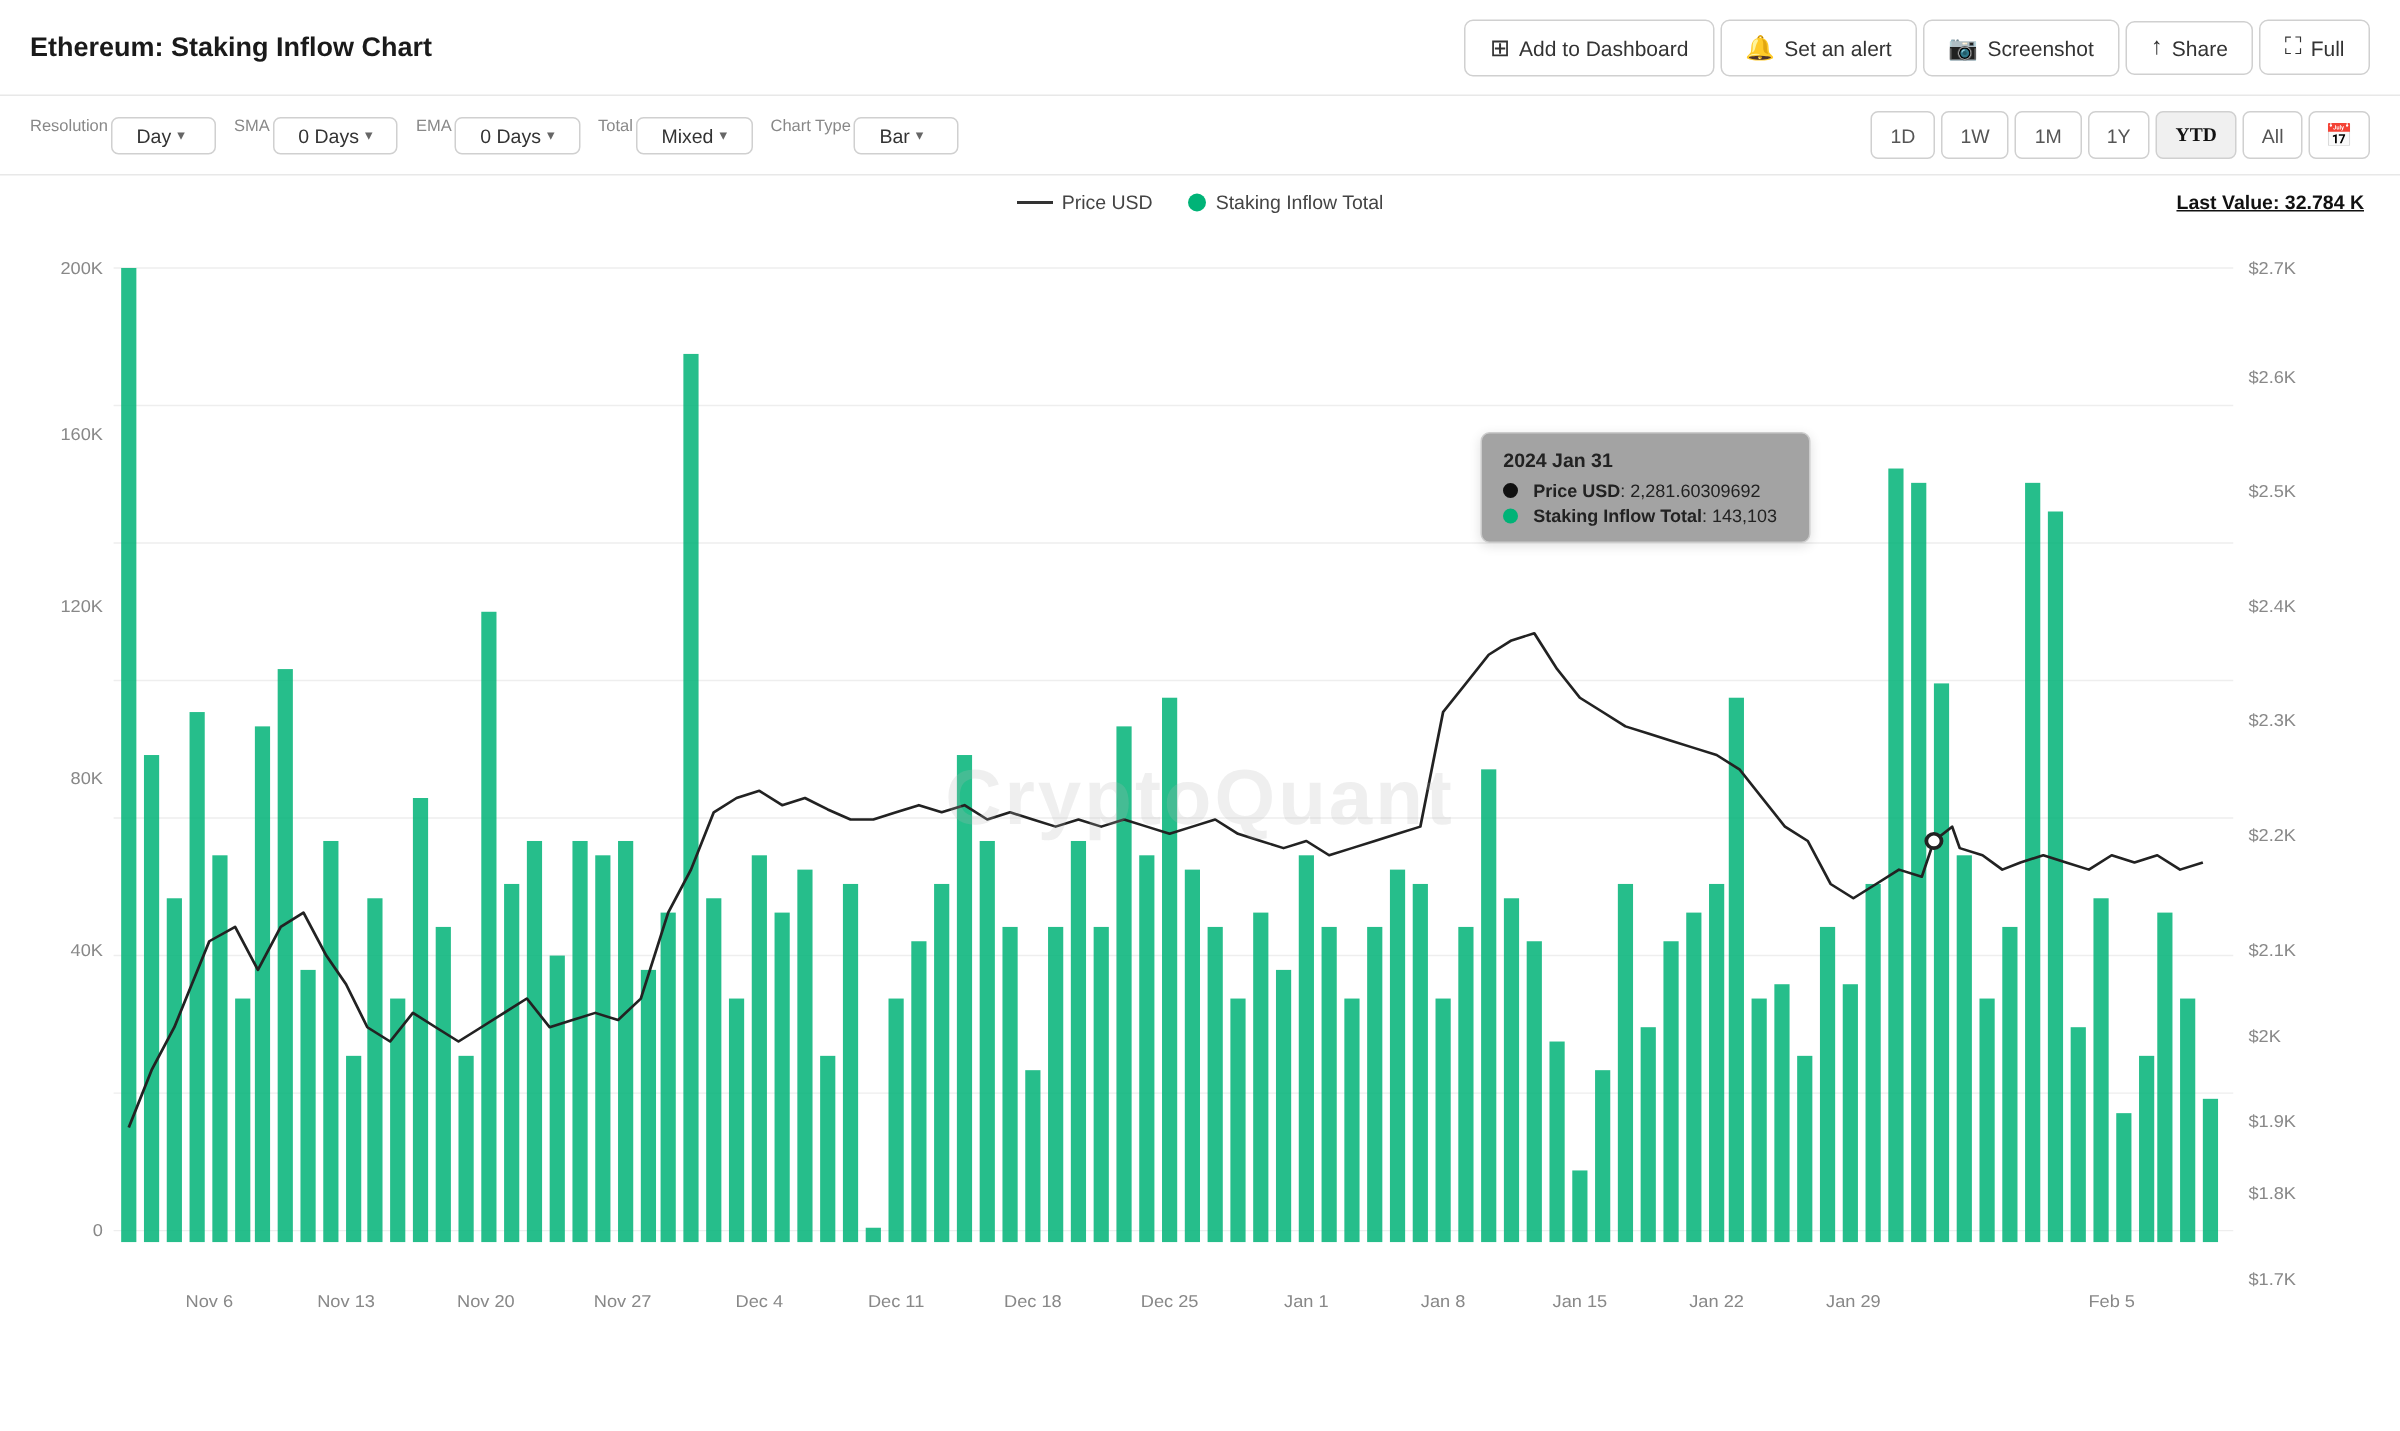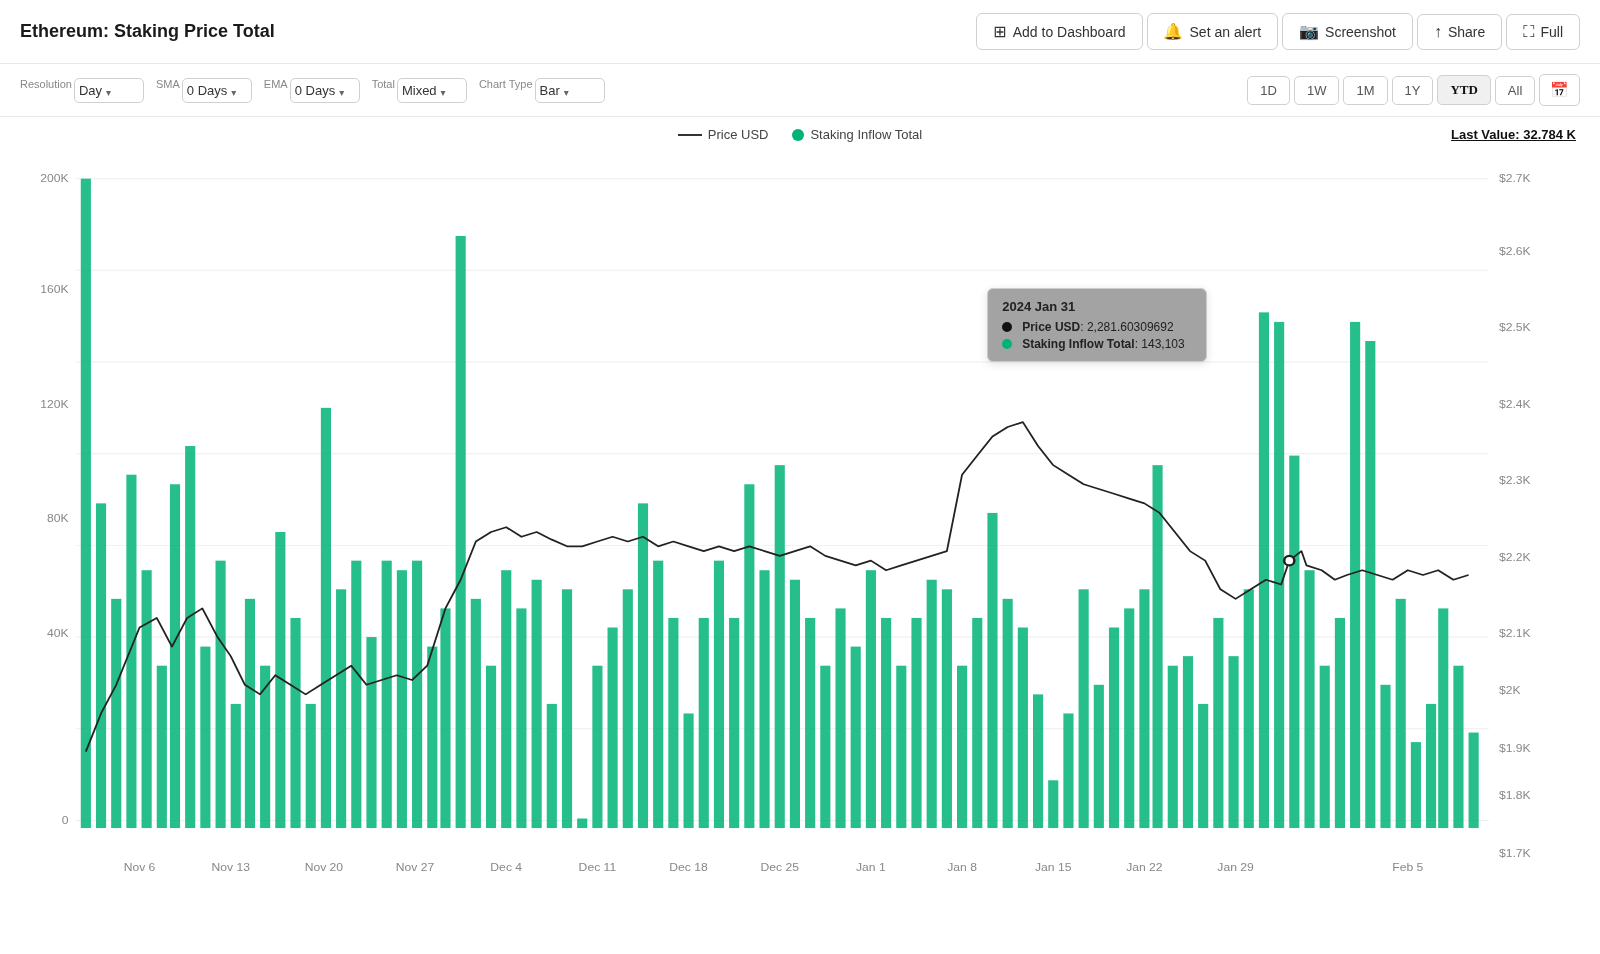--- a/index.html
+++ b/index.html
@@ -8,25 +8,25 @@
     
     .header { display: flex; align-items: center; justify-content: space-between; padding: 0 20px; height: 64px; border-bottom: 1px solid #e8e8e8; }
     .header-title { font-size: 18px; font-weight: 600; color: #1a1a1a; }
     .header-actions { display: flex; align-items: center; gap: 4px; }
     .header-btn { display: flex; align-items: center; gap: 6px; padding: 8px 16px; border: 1px solid #d0d0d0; border-radius: 6px; background: #fff; cursor: pointer; font-size: 14px; color: #333; white-space: nowrap; }
     .btn-icon { font-size: 16px; }
 
     
     .toolbar { display: flex; align-items: center; justify-content: space-between; padding: 10px 20px; border-bottom: 1px solid #e8e8e8; }
     .toolbar-left { display: flex; align-items: center; gap: 12px; }
-    .toolbar-right { display: flex; align-items: center; gap: 4px; }
+    .toolbar-right { display: flex; gap: 4px; }
 
     .control-group { display: flex; flex-direction: row; gap: 2px; }
     .control-label { font-size: 11px; color: #888; font-weight: 500; }
-    .control-select { display: flex; align-items: flex-end; gap: 4px; padding: 4px 4px; border: 1px solid #d0d0d0; border-radius: 5px; background: #fff; cursor: pointer; font-size: 13px; color: #333; min-width: 70px; }
+    .control-select { display: flex; align-items: center; gap: 4px; padding: 4px 16px; border: 1px solid #d0d0d0; border-radius: 5px; background: #fff; cursor: pointer; font-size: 13px; color: #333; min-width: 70px; }
     .chevron { font-size: 10px; color: #666; }
 
     .time-btn { padding: 6px 12px; border: 1px solid #d0d0d0; border-radius: 5px; background: #fff; cursor: pointer; font-size: 13px; color: #555; }
     .time-btn.active { background: #f0f0f0; font-weight: 600; color: #111; font-family: Liberation Serif, serif; }
     .calendar-btn { padding: 6px 10px; border: 1px solid #d0d0d0; border-radius: 5px; background: #fff; cursor: pointer; font-size: 15px; }
 
     
     .chart-container { position: relative; padding: 10px 20px 20px 20px; height: calc(954px - 64px - 56px); }
 
     
@@ -45,21 +45,21 @@
     .tooltip-row { display: flex; align-items: center; gap: 10px; margin-top: 3px; }
     .tooltip-dot-dark { width: 10px; height: 10px; border-radius: 50%; background: #111; border: 2px solid #111; }
     .tooltip-dot-green { width: 10px; height: 10px; border-radius: 50%; background: #00b377; }
 
     .watermark { position: absolute; top: 50%; left: 50%; transform: translate(-50%, -50%); font-size: 52px; font-weight: 700; color: rgba(180,180,180,0.22); pointer-events: none; white-space: nowrap; letter-spacing: 2px; }
   </style>
 </head>
 <body>
 
 <div class="header">
-  <span class="header-title">Ethereum: Staking Price Total</span>
+  <span class="header-title">Ethereum: Staking Inflow Chart</span>
   <div class="header-actions">
     <button class="header-btn">
       <span class="btn-icon">⊞</span>
       <span>Add to Dashboard</span>
     </button>
     <button class="header-btn">
       <span class="btn-icon">🔔</span>
       <span>Set an alert</span>
     </button>
     <button class="header-btn">
@@ -136,20 +136,21 @@
     <div class="legend-item">
       <div class="legend-dot"></div>
       <span>Staking Inflow Total</span>
     </div>
   </div>
 
   <div class="last-value">Last Value: 32.784 K</div>
 
   <div class="chart-svg-wrap">
     
+    <div class="watermark">CryptoQuant</div>
 
     
     <div class="tooltip">
       <div class="tooltip-date">2024 Jan 31</div>
       <div class="tooltip-row">
         <div class="tooltip-dot-dark"></div>
         <span><strong>Price USD</strong>: <span>2,281.60309692</span></span>
       </div>
       <div class="tooltip-row">
         <div class="tooltip-dot-green"></div>

